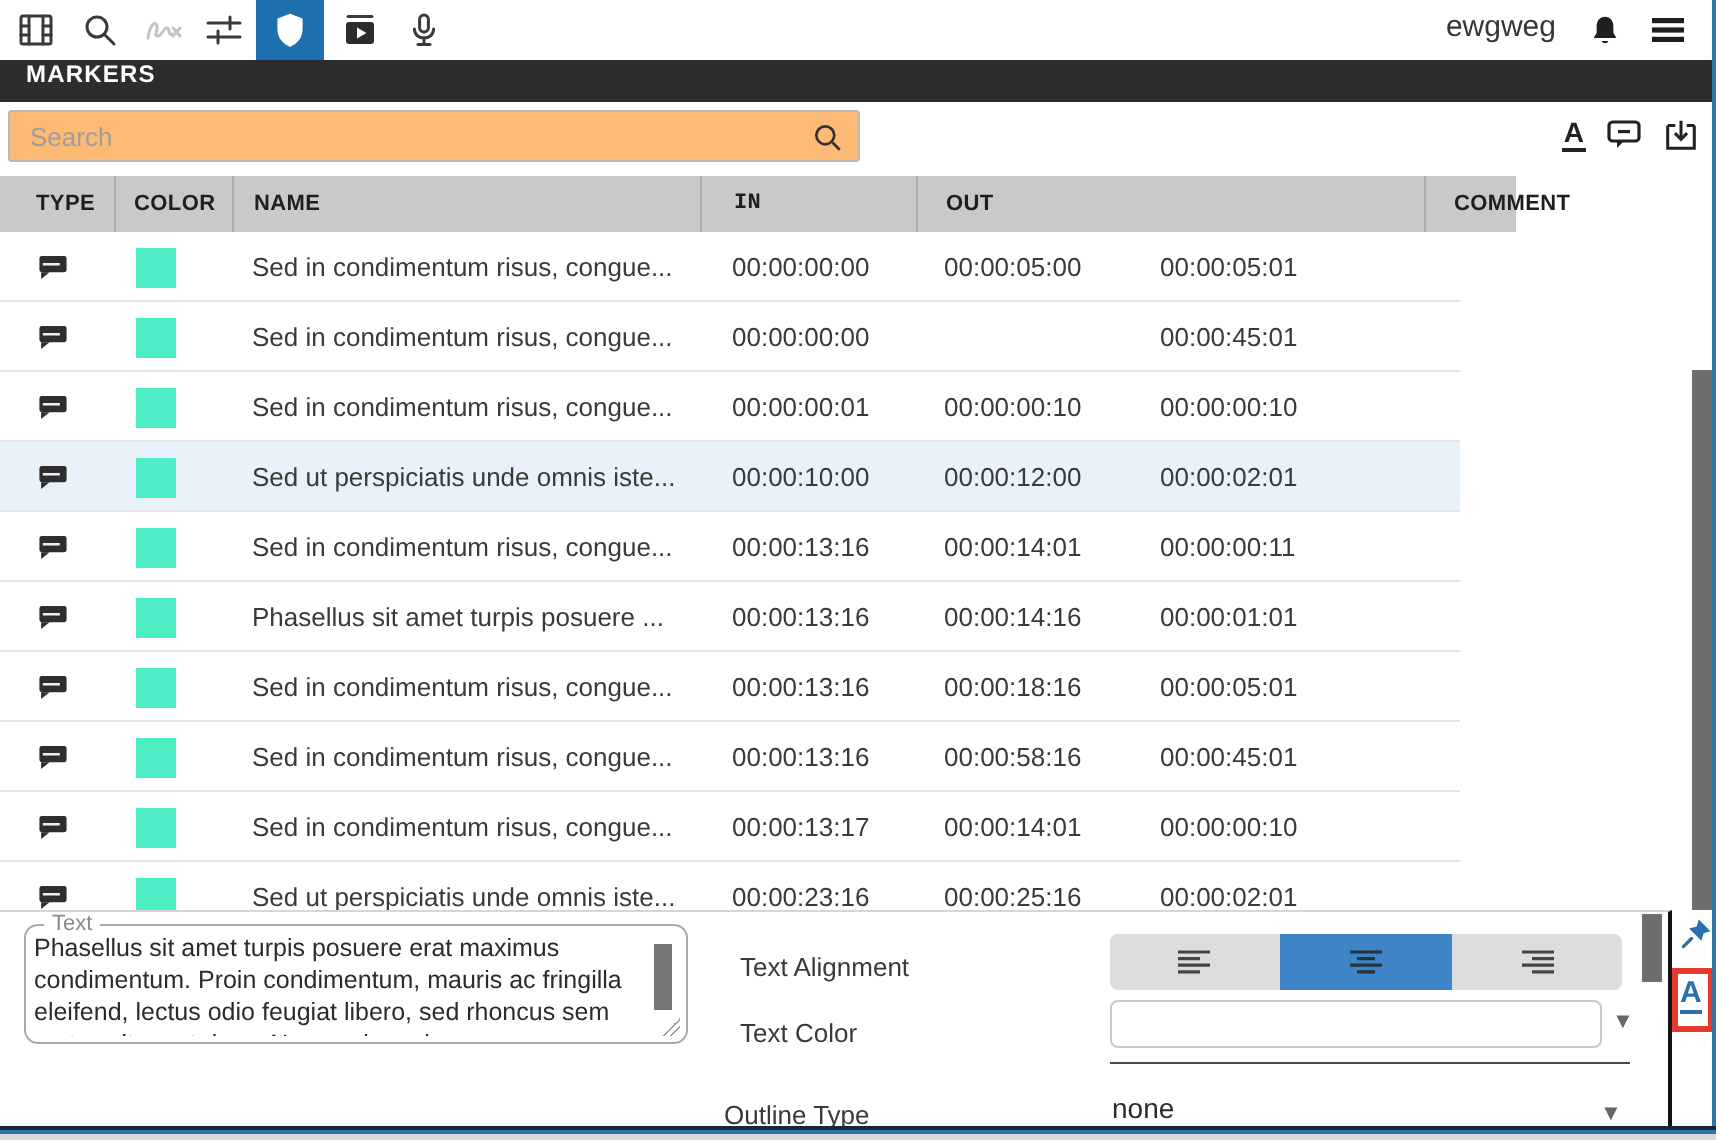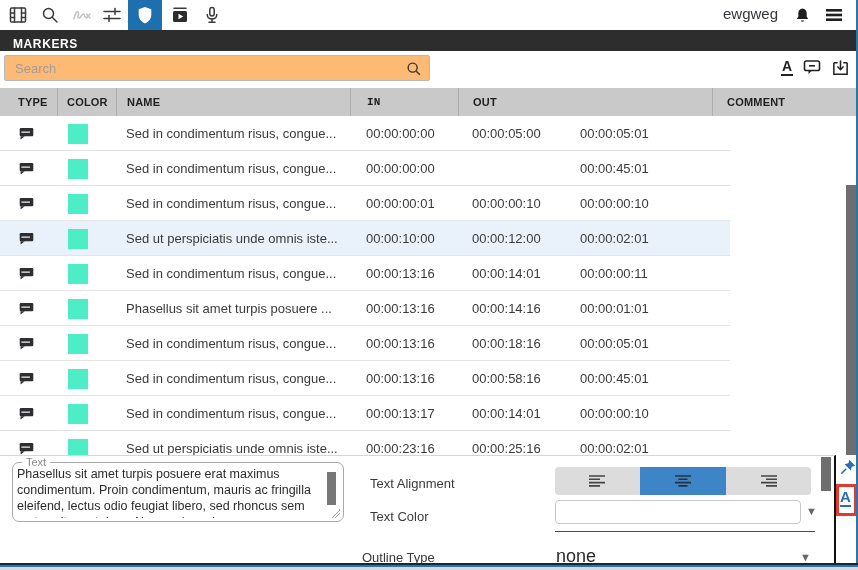--- a/index.html
+++ b/index.html
@@ -9,34 +9,34 @@
 
   
   .topbar { position:absolute; left:0; top:0; width:858px; height:44px; background:#fff; }
   .tool-btn { position:absolute; top:0; width:32px; height:30px; display:flex; align-items:center; justify-content:center; cursor:pointer; }
   .tool-btn.active { background:var(--accent); }
   .topbar .username { position:absolute; right:80px; top:5px; font-size:15px; color:#33363a; }
   .icon-stroke { stroke:#3a3a3a; fill:none; stroke-width:1.5; stroke-linecap:round; }
   .icon-disabled { stroke:#c3c3c3; }
 
   
-  .titlebar { position:absolute; left:0; top:30px; width:858px; height:21px; background:#2d2d2d; display:flex; align-items:flex-end; }
+  .titlebar { position:absolute; left:0; top:30px; width:858px; height:21px; background:#2d2d2d; display:flex; align-items:flex-start; }
   .titlebar .title { color:#fff; font-size:12px; font-weight:bold; letter-spacing:.6px; margin-left:13px; }
 
   
   .search-row { position:absolute; left:0; top:51px; width:858px; height:37px; background:#fff; }
   .search-box { position:absolute; left:4px; top:4px; width:426px; height:26px; border:1px solid #b9b9b9; border-radius:2px; background:#fdba74; }
   .search-box input { position:absolute; left:0; top:0; width:100%; height:100%; border:none; outline:none; background:transparent; padding:0 30px 0 10px; font-size:13px; color:#444; font-family:"Liberation Sans", sans-serif; }
   .search-box input::placeholder { color:#9d9d9d; }
   .search-box .mag { position:absolute; right:6px; top:4px; }
   .hdr-actions { position:absolute; right:8px; top:6px; display:flex; gap:9px; align-items:center; }
   .a-underline { font-size:14px; font-weight:bold; color:#222; border-bottom:2px solid #222; line-height:15px; padding:0 1px; cursor:pointer; }
 
   
-  .thead { position:absolute; left:0; top:88px; width:858px; height:28px; background:#c9c9c9; }
+  .thead { position:absolute; left:0; top:88px; width:758px; height:28px; background:#c9c9c9; }
   .th { position:absolute; top:0; height:28px; display:flex; align-items:center; font-size:11px; font-weight:bold; color:#1f1f1f; border-left:1px solid #adadad; padding-left:10px; letter-spacing:.2px; }
   .th:first-child { border-left:none; }
   .th-type{left:0;width:57px;padding-left:18px;} .th-color{left:57px;width:59px;padding-left:9px;}
   .th-name{left:116px;width:234px;} .th-in{left:350px;width:108px;padding-left:16px;font-family:Liberation Mono, monospace;}
   .th-out{left:458px;width:112px;padding-left:14px;} .th-dur{left:570px;width:142px;}
   .th-comment{left:712px;width:146px;padding-left:14px;}
 
   .tbody { position:absolute; left:0; top:116px; width:730px; height:339px; overflow:hidden; background:#fff; }
   .row { position:relative; width:858px; height:35px; border-bottom:1px solid #e4e4e4; background:#fff; cursor:pointer; }
   .row.selected { background:var(--selrow); }
@@ -67,21 +67,21 @@
 
   .seg { position:absolute; left:555px; top:11px; width:256px; height:28px; background:#dcdcdc; border-radius:4px; display:flex; overflow:hidden; }
   .seg-btn { flex:1; display:flex; align-items:center; justify-content:center; cursor:pointer; }
   .seg-btn.active { background:var(--segblue); }
   .seg svg { display:block; }
 
   .dropdown { position:absolute; left:555px; top:44px; width:246px; height:24px; border:1px solid #c9c9c9; border-radius:4px; background:#fff; cursor:pointer; }
   .caret { position:absolute; font-size:11px; color:#666; cursor:pointer; }
   .caret-color { left:806px; top:49px; } .caret-outline { left:800px; top:95px; }
   .divider { position:absolute; left:555px; top:75px; width:260px; height:1px; background:#4a4a4a; }
-  .outline-value { position:absolute; left:556px; top:90px; font-size:18px; color:#2b2b2b; cursor:pointer; }
+  .outline-value { position:absolute; left:556px; top:90px; font-size:14px; color:#2b2b2b; cursor:pointer; }
 
   
   .right-strip { position:absolute; left:836px; top:455px; width:22px; height:108px; background:#fff; }
   .pin-btn { position:absolute; left:839px; top:458px; width:18px; height:18px; cursor:pointer; }
   .red-box { position:absolute; left:836px; top:484px; width:21px; height:32px; border:3px solid var(--annot); }
   .text-style-btn { position:absolute; left:840px; top:489px; font-size:15px; font-weight:bold; color:#2a6fb0; border-bottom:2px solid #2a6fb0; line-height:16px; cursor:pointer; }
 
   
   .win-right { position:absolute; left:856px; top:0; width:2px; height:567px; background:#2d74a8; }
   .win-bottom-dark { position:absolute; left:0; top:563px; width:858px; height:2px; background:#14273f; }

